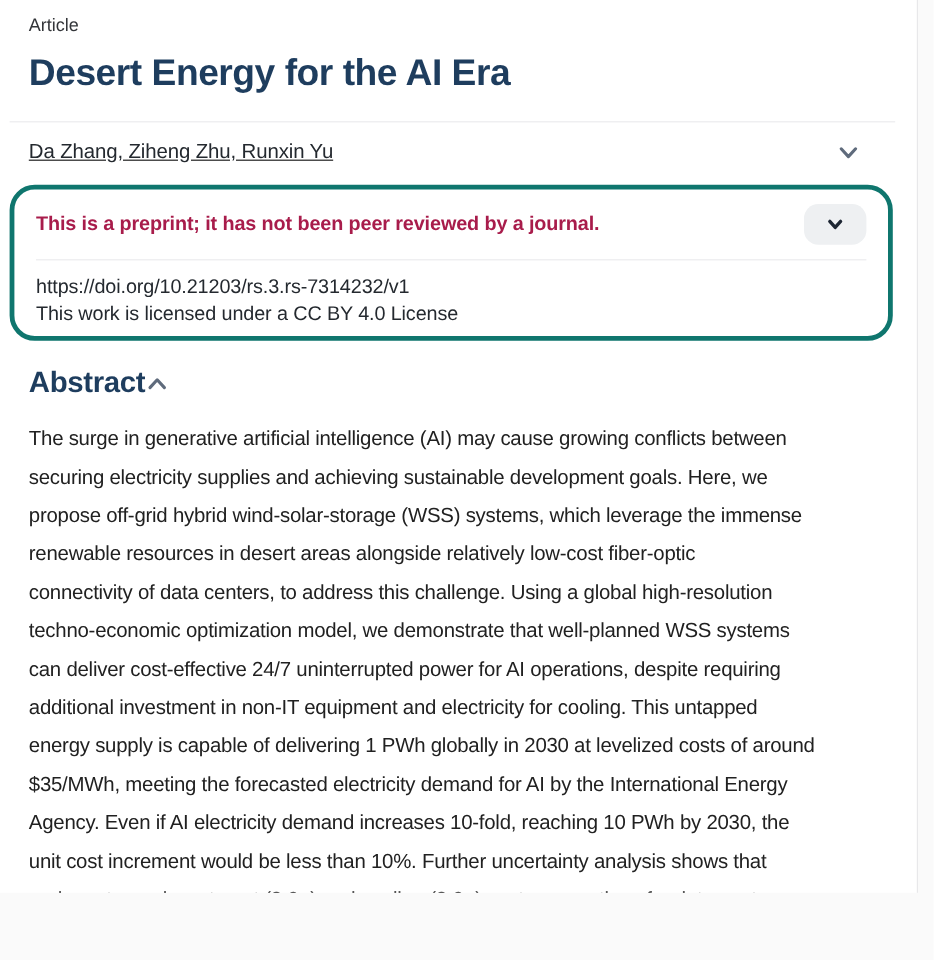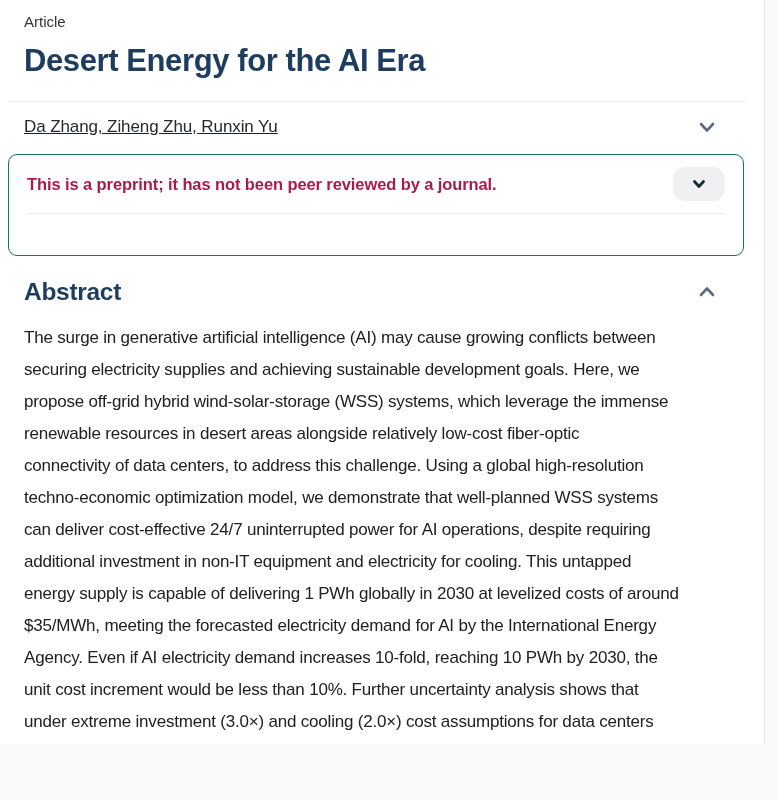--- a/index.html
+++ b/index.html
@@ -28,23 +28,23 @@
   }
   .divider { height: 1px; background: #ececee; margin: 19px 18px 0 8px; }
   .authors-row {
     display: flex; align-items: center; justify-content: space-between;
     height: 50px; padding: 0 47px 0 24px; text-decoration: underline;
   }
   .authors-names { font-size: 17px; color: #24292f; letter-spacing: -0.1px; }
   .chev { display: block; }
   .preprint-box {
     margin: 2px 20px 0 8px;
-    border: 1px solid #0f766e;
-    border-radius: 9px;
-    padding: 12px 18px 24px;
+    border: 4px solid #0f766e;
+    border-radius: 21px;
+    padding: 12px 18px 0;
     background: #ffffff;
   }
   .preprint-row {
     display: flex; align-items: center; justify-content: space-between;
     min-height: 34px;
   }
   .preprint-text {
     font-size: 16.5px; font-weight: bold; color: #a81c4b; letter-spacing: -0.1px;
   }
   .pill-btn {
@@ -52,21 +52,21 @@
     background: #eef0f2; border: none; border-radius: 12px;
     display: flex; align-items: center; justify-content: center;
     cursor: pointer;
   }
   .box-divider { height: 1px; background: #ececee; margin-top: 12px; }
   .doi-block { margin-top: 11px; padding-bottom: 6px; }
   .doi-line, .license-line {
     font-size: 16.5px; line-height: 23px; color: #24292f; letter-spacing: -0.1px;
   }
   .abstract-header {
-    display: flex; align-items: center; justify-content: space-between;
+    display: flex; align-items: center; justify-content: flex-start;
     padding: 22px 47px 0 24px;
   }
   .section-heading {
     font-size: 24.5px; font-weight: bold; color: #1e3d5e; letter-spacing: -0.3px;
   }
   .abstract-text {
     margin: 16px 0 0 24px;
     font-size: 17px;
     line-height: 32px;
     letter-spacing: -0.2px;
@@ -102,20 +102,22 @@
       <button class="pill-btn">
         <span>
           <svg class="chev" width="16" height="16" viewBox="0 0 16 16">
             <path d="M3.5 5.5 L8 10.5 L12.5 5.5" fill="none" stroke="#1d2633" stroke-width="2.8" stroke-linecap="round" stroke-linejoin="round"></path>
           </svg>
         </span>
       </button>
     </div>
     <div class="box-divider"></div>
     <div class="doi-block">
+      <div class="doi-line">https://doi.org/10.21203/rs.3.rs-7314232/v1</div>
+      <div class="license-line">This work is licensed under a CC BY 4.0 License</div>
     </div>
   </div>
 
   <div class="abstract-header">
     <h2 class="section-heading">Abstract</h2>
     <span>
       <svg class="chev" width="20" height="20" viewBox="0 0 20 20">
         <path d="M4 13 L10 6.5 L16 13" fill="none" stroke="#5f6b7c" stroke-width="2.6" stroke-linecap="round" stroke-linejoin="round"></path>
       </svg>
     </span>

